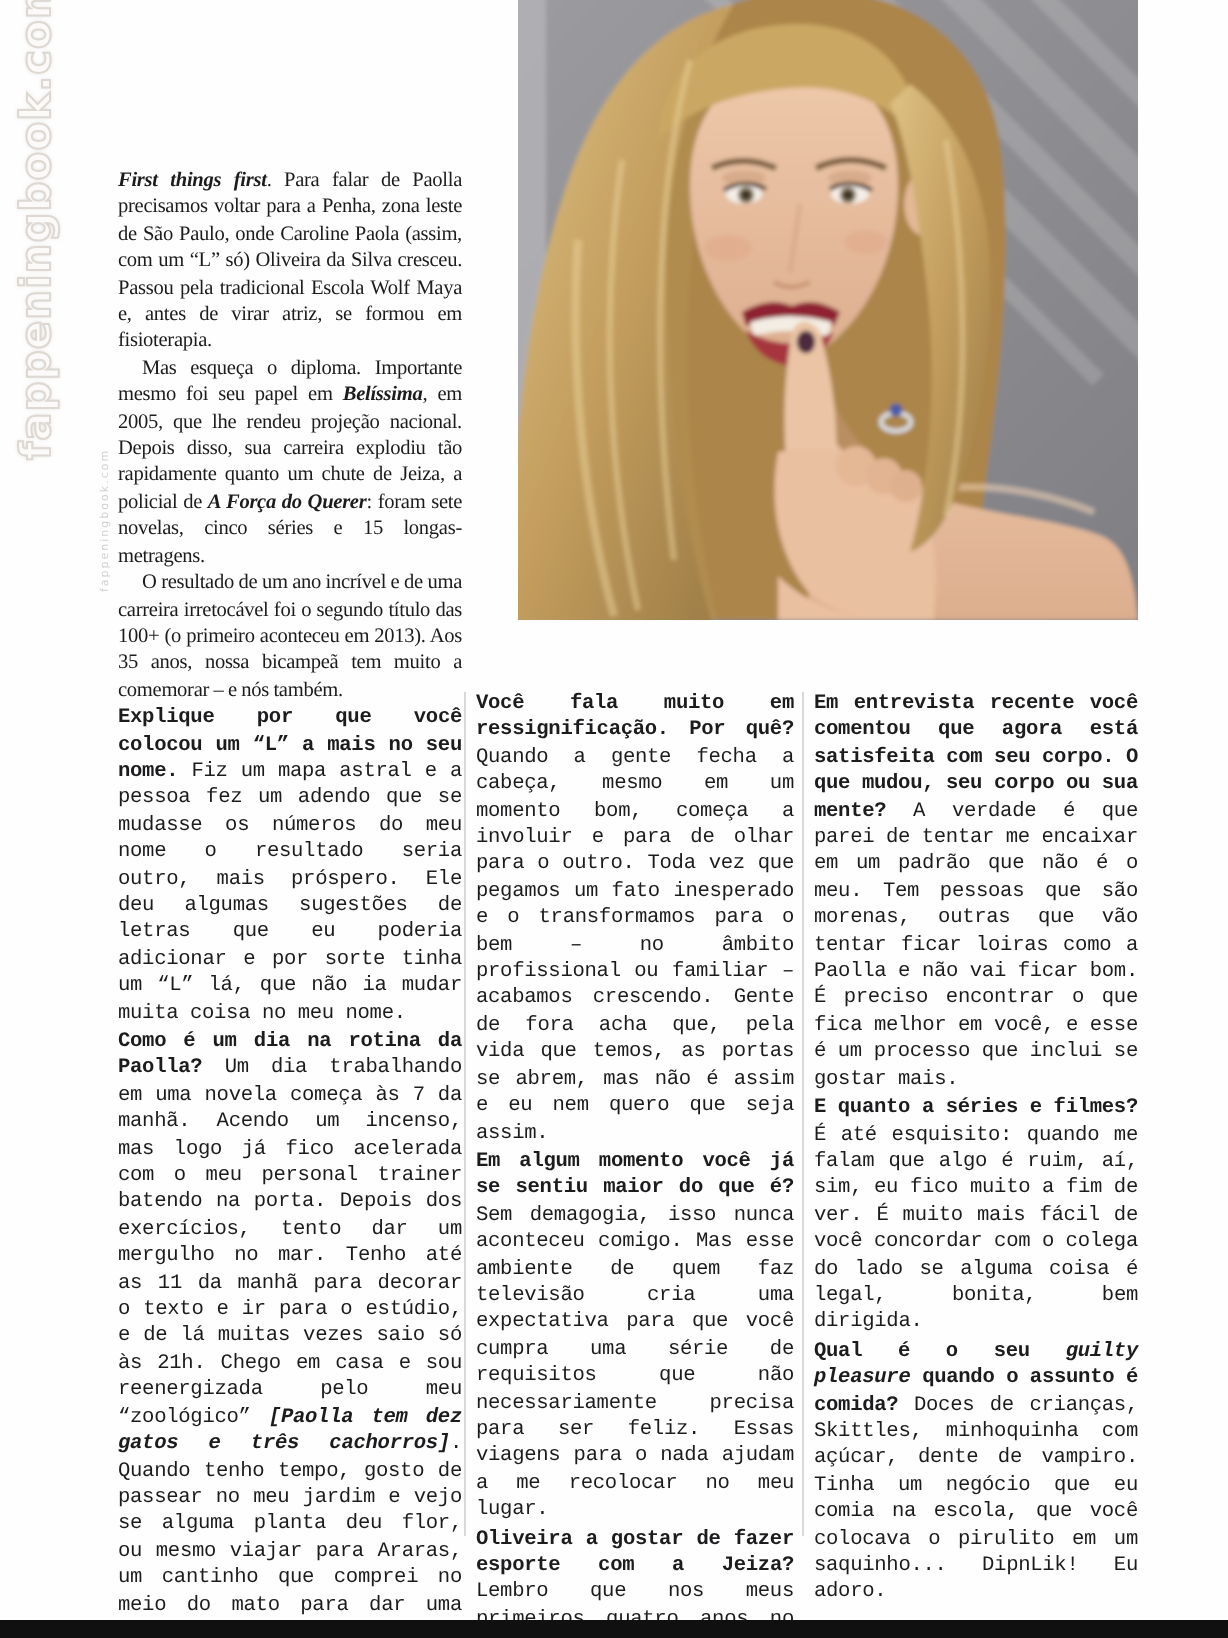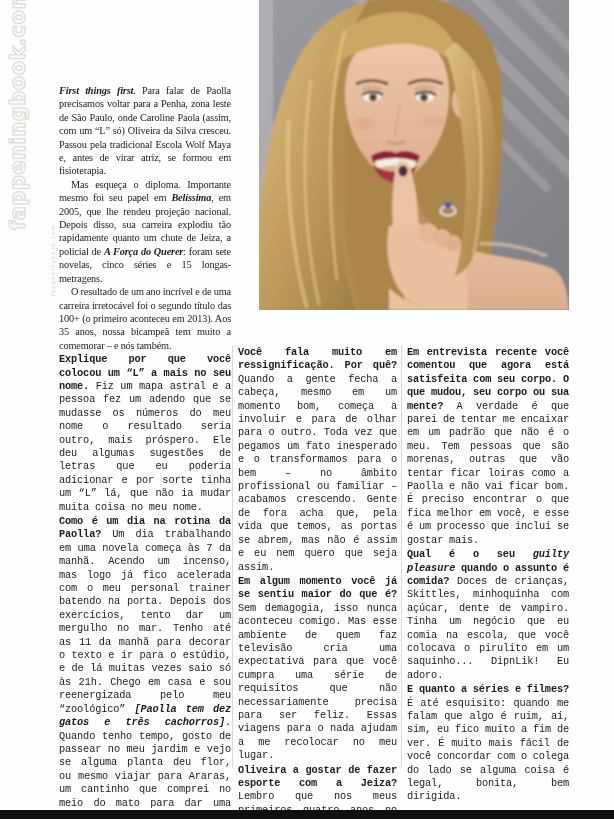--- a/index.html
+++ b/index.html
@@ -156,21 +156,21 @@
       <p class="block qa"><span class="run-bold">Como é um dia na rotina da Paolla? </span><span class="run-normal">Um dia trabalhando em uma novela começa às 7 da manhã. Acendo um incenso, mas logo já fico acelerada com o meu personal trainer batendo na porta. Depois dos exercícios, tento dar um mergulho no mar. Tenho até as 11 da manhã para decorar o texto e ir para o estúdio, e de lá muitas vezes saio só às 21h. Chego em casa e sou reenergizada pelo meu “zoológico” </span><span class="run-bolditalic">[Paolla tem dez gatos e três cachorros]</span><span class="run-normal">. Quando tenho tempo, gosto de passear no meu jardim e vejo se alguma planta deu flor, ou mesmo viajar para Araras, um cantinho que comprei no meio do mato para dar uma acalmada.</span></p>
       <p class="block qa"><span class="run-bold">Praia ou mato? </span><span class="run-normal">Mato mesmo. Eu aprendi no Rio de Janeiro que a natureza tem várias facetas, mas ainda</span></p>
     </div>
   <div class="col" id="col2">
       <p class="block qa"><span class="run-bold">Você fala muito em ressignificação. Por quê? </span><span class="run-normal">Quando a gente fecha a cabeça, mesmo em um momento bom, começa a involuir e para de olhar para o outro. Toda vez que pegamos um fato inesperado e o transformamos para o bem – no âmbito profissional ou familiar – acabamos crescendo. Gente de fora acha que, pela vida que temos, as portas se abrem, mas não é assim e eu nem quero que seja assim.</span></p>
       <p class="block qa"><span class="run-bold">Em algum momento você já se sentiu maior do que é? </span><span class="run-normal">Sem demagogia, isso nunca aconteceu comigo. Mas esse ambiente de quem faz televisão cria uma expectativa para que você cumpra uma série de requisitos que não necessariamente precisa para ser feliz. Essas viagens para o nada ajudam a me recolocar no meu lugar.</span></p>
       <p class="block qa"><span class="run-bold">Oliveira a gostar de fazer esporte com a Jeiza? </span><span class="run-normal">Lembro que nos meus primeiros quatro anos no Rio de Janeiro sempre dava entrevistas falando que detestava malhar. Mas</span></p>
     </div>
   <div class="col" id="col3">
       <p class="block qa"><span class="run-bold">Em entrevista recente você comentou que agora está satisfeita com seu corpo. O que mudou, seu corpo ou sua mente? </span><span class="run-normal">A verdade é que parei de tentar me encaixar em um padrão que não é o meu. Tem pessoas que são morenas, outras que vão tentar ficar loiras como a Paolla e não vai ficar bom. É preciso encontrar o que fica melhor em você, e esse é um processo que inclui se gostar mais.</span></p>
+      <p class="block qa"><span class="run-bold">E quanto a séries e filmes? </span><span class="run-normal">É até esquisito: quando me falam que algo é ruim, aí, sim, eu fico muito a fim de ver. É muito mais fácil de você concordar com o colega do lado se alguma coisa é legal, bonita, bem dirigida.</span></p>
       <p class="block qa"><span class="run-bold">Qual é o seu </span><span class="run-bolditalic">guilty pleasure</span><span class="run-bold"> quando o assunto é comida? </span><span class="run-normal">Doces de crianças, Skittles, minhoquinha com açúcar, dente de vampiro. Tinha um negócio que eu comia na escola, que você colocava o pirulito em um saquinho... DipnLik! Eu adoro.</span></p>
-      <p class="block qa"><span class="run-bold">E quanto a séries e filmes? </span><span class="run-normal">É até esquisito: quando me falam que algo é ruim, aí, sim, eu fico muito a fim de ver. É muito mais fácil de você concordar com o colega do lado se alguma coisa é legal, bonita, bem dirigida.</span></p>
     </div>
 
   <div class="divider" id="div1"></div>
   <div class="divider" id="div2"></div>
 
   <div class="bottom-bar"></div>
 </div>
 
 </body></html>

